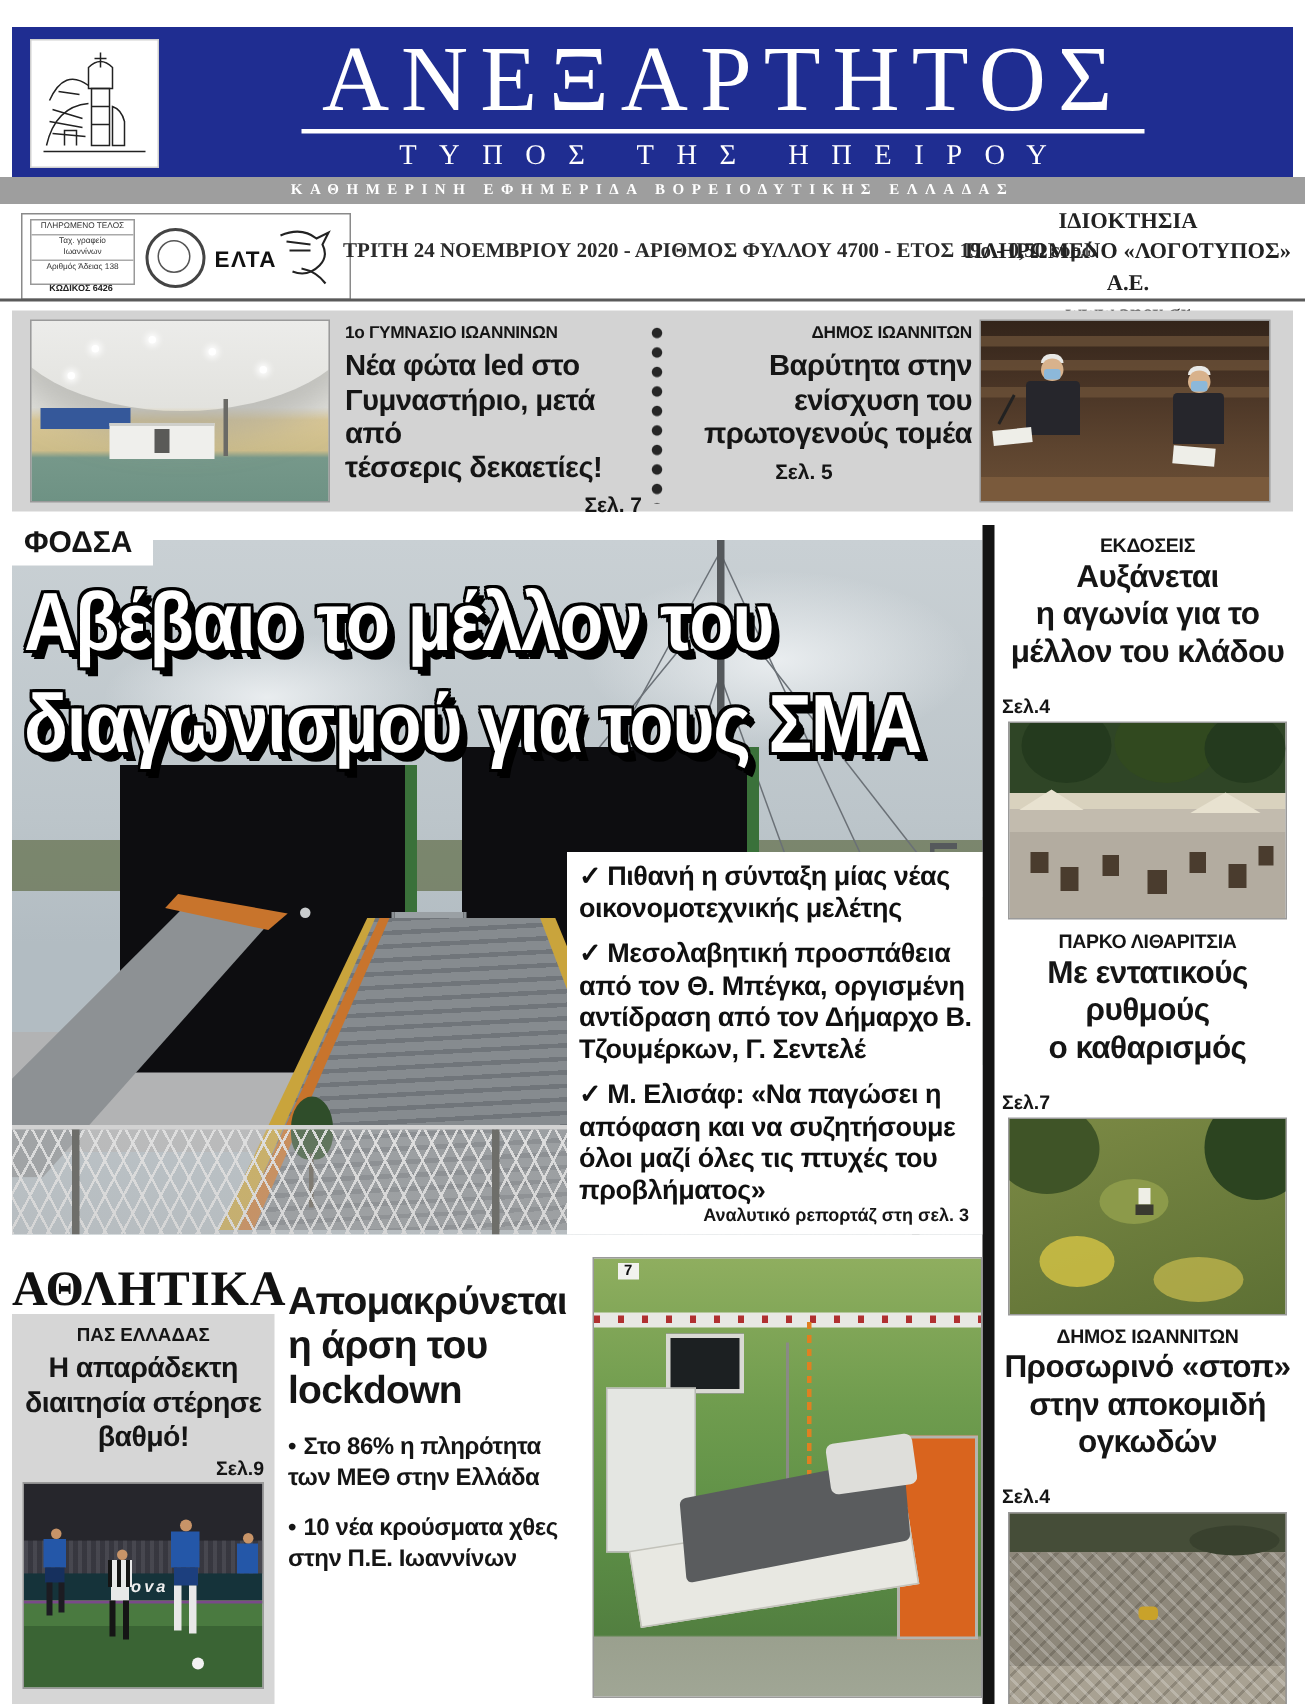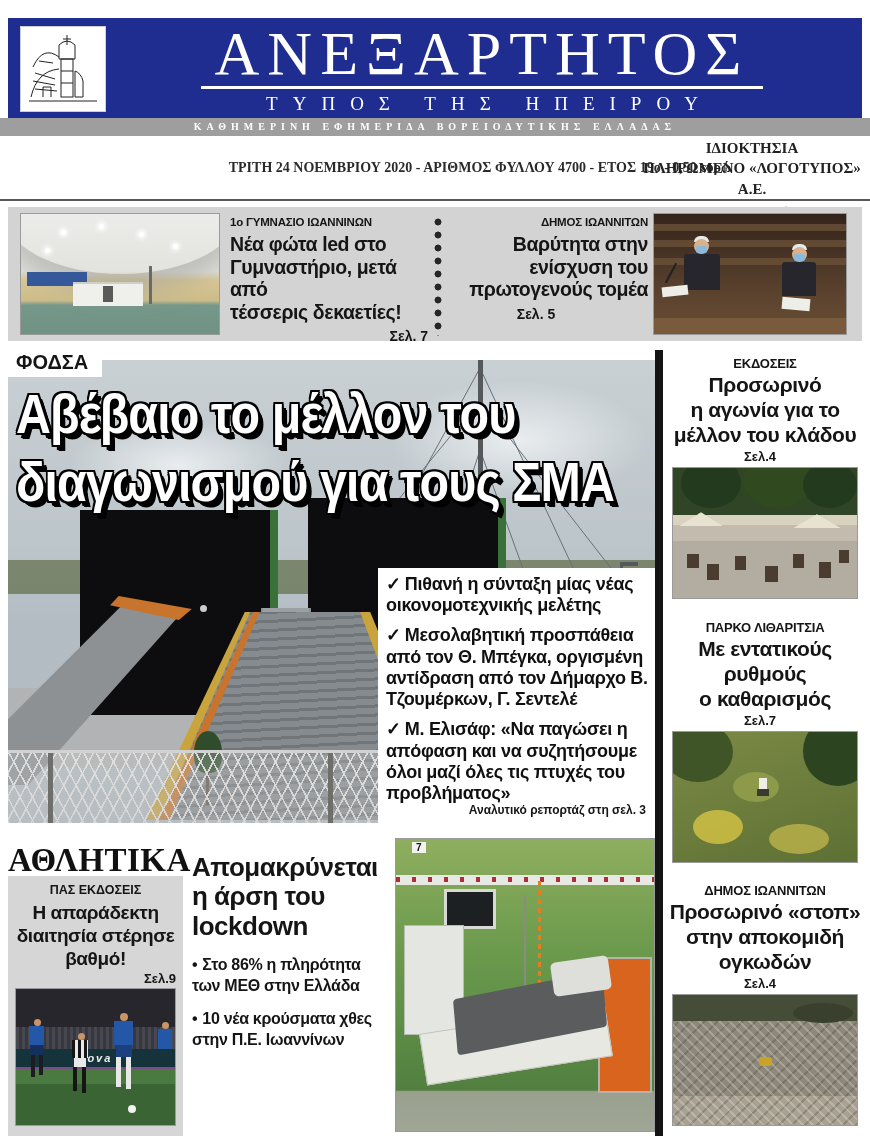--- a/index.html
+++ b/index.html
@@ -121,21 +121,21 @@
   .bp-note{left:0;bottom:6px;width:268px;text-align:right;font-size:12px;font-weight:bold;}
 
   .vdivider{left:655px;top:350px;width:8px;height:786px;background:var(--c-divider_black,#141414);}
 
   
   .sidebar{left:668px;top:350px;width:194px;height:786px;}
   .sb-story{left:0;width:194px;text-align:center;}
   .sb-kicker{font-size:13px;font-weight:bold;letter-spacing:-0.2px;}
   .sb-headline{font-size:21px;font-weight:bold;line-height:1.18;letter-spacing:-0.4px;
       margin-top:2px;white-space:pre-line;}
-  .sb-page{text-align:center;padding-right:10px;font-size:13px;font-weight:bold;margin-top:2px;}
+  .sb-page{text-align:left;padding-right:10px;font-size:13px;font-weight:bold;margin-top:16px;}
   .sb-photo{position:relative;margin:3px auto 0 auto;width:184px;height:130px;}
 
   .cafe-photo{background:linear-gradient(180deg,#2f4526 0 36%,#d9d2be 36% 44%,#c2bbae 44% 56%,#b3aca0 56% 100%);}
   .blob{border-radius:50%;}
   .chair{background:#4a3c2e;}
   .umbrella{background:#e8e2d0;clip-path:polygon(0 100%,50% 0,100% 100%);}
 
   .park-photo{background:linear-gradient(160deg,#7c8a45,#5d7034);}
   .worker{background:#eeeee6;}
 
@@ -217,20 +217,38 @@
         </g>
       </svg>
     </div>
     <div class="abs mast-center">
       <div class="mast-title">ΑΝΕΞΑΡΤΗΤΟΣ</div>
       <div class="mast-subtitle">ΤΥΠΟΣ ΤΗΣ ΗΠΕΙΡΟΥ</div>
     </div>
   </div>
   <div class="abs tagline-band">ΚΑΘΗΜΕΡΙΝΗ ΕΦΗΜΕΡΙΔΑ ΒΟΡΕΙΟΔΥΤΙΚΗΣ ΕΛΛΑΔΑΣ</div>
 
+  <div class="abs postal-box">
+    <div class="abs postal-table">
+      <div>ΠΛΗΡΩΜΕΝΟ ΤΕΛΟΣ</div>
+      <div>Ταχ. γραφείο
+Ιωαννίνων</div>
+      <div>Αριθμός Άδειας 138</div>
+    </div>
+    <div class="abs postal-code">ΚΩΔΙΚΟΣ 6426</div>
+    <div class="abs stamp"></div>
+    <div class="abs elta">ΕΛΤΑ</div>
+    <svg class="abs" style="left:166px;top:8px;" width="44" height="40" viewBox="0 0 44 40">
+      <g fill="none" stroke="#222" stroke-width="1.4">
+        <path d="M6 6 q14 -6 24 2 l8 -4 l-4 8 q4 8 -2 14 q-8 8 -18 4"></path>
+        <path d="M10 10 l16 2 M12 16 l14 0"></path>
+        <path d="M20 28 q10 2 16 10"></path>
+      </g>
+    </svg>
+  </div>
   <div class="abs dateline">ΤΡΙΤΗ 24 ΝΟΕΜΒΡΙΟΥ 2020  - ΑΡΙΘΜΟΣ ΦΥΛΛΟΥ 4700  - ΕΤΟΣ 19ο - 0,50 ευρώ</div>
   <div class="abs publisher">
     <div>ΙΔΙΟΚΤΗΣΙΑ</div>
     <div>ΠΛΗΡΩΜΕΝΟ «ΛΟΓΟΤΥΠΟΣ» Α.Ε.</div>
     <div>www.anex.gr</div>
     <div>e-mail: anexartitos@otenet.gr</div>
   </div>
   <div class="abs hrule"></div>
 
   <div class="abs topstrip">
@@ -335,21 +353,21 @@
     </div>
     <div class="abs bp-note">Αναλυτικό ρεπορτάζ στη σελ. 3</div>
   </div>
 
   <div class="abs vdivider"></div>
 
   <div class="abs sidebar">
 
     <div class="abs sb-story" style="top:6px;">
       <div class="sb-kicker">ΕΚΔΟΣΕΙΣ</div>
-      <div class="sb-headline">Προσωρινό
+      <div class="sb-headline">Αυξάνεται
 η αγωνία για το
 μέλλον του κλάδου</div>
       <div class="sb-page">Σελ.4</div>
       <div class="sb-photo photo cafe-photo">
         <div class="abs blob" style="left:8px;top:-10px;width:60px;height:50px;background:#243a1e;"></div>
         <div class="abs blob" style="left:70px;top:-14px;width:70px;height:54px;background:#31491f;"></div>
         <div class="abs blob" style="left:130px;top:-6px;width:54px;height:46px;background:#243a1e;"></div>
         <div class="abs umbrella" style="left:6px;top:44px;width:44px;height:14px;"></div>
         <div class="abs umbrella" style="left:120px;top:46px;width:48px;height:14px;"></div>
         <div class="abs chair" style="left:14px;top:86px;width:12px;height:14px;"></div>
@@ -388,21 +406,21 @@
       <div class="sb-photo photo landfill-photo">
         <div class="abs speckle"></div>
         <div class="abs compactor"></div>
         <div class="abs blob" style="left:120px;top:8px;width:60px;height:20px;background:#39412e;"></div>
       </div>
     </div>
   </div>
 
   <div class="abs sports-title">ΑΘΛΗΤΙΚΑ</div>
   <div class="abs sports-box">
-    <div class="abs sp-kicker">ΠΑΣ ΕΚΔΟΣΕΙΣ</div>
+    <div class="abs sp-kicker">ΠΑΣ ΕΛΛΑΔΑΣ</div>
     <div class="abs sp-headline">Η απαράδεκτη
 διαιτησία στέρησε
 βαθμό!</div>
     <div class="abs sp-page">Σελ.9</div>
     <div class="abs photo football-photo">
       <div class="abs fb-crowd"></div>
       <div class="abs fb-ad">nova</div>
       <div class="abs fb-rail"></div>
       <div class="abs skin" style="left:18px;top:30px;width:7px;height:7px;"></div>
       <div class="abs shirt-blue" style="left:13px;top:37px;width:15px;height:19px;"></div>

